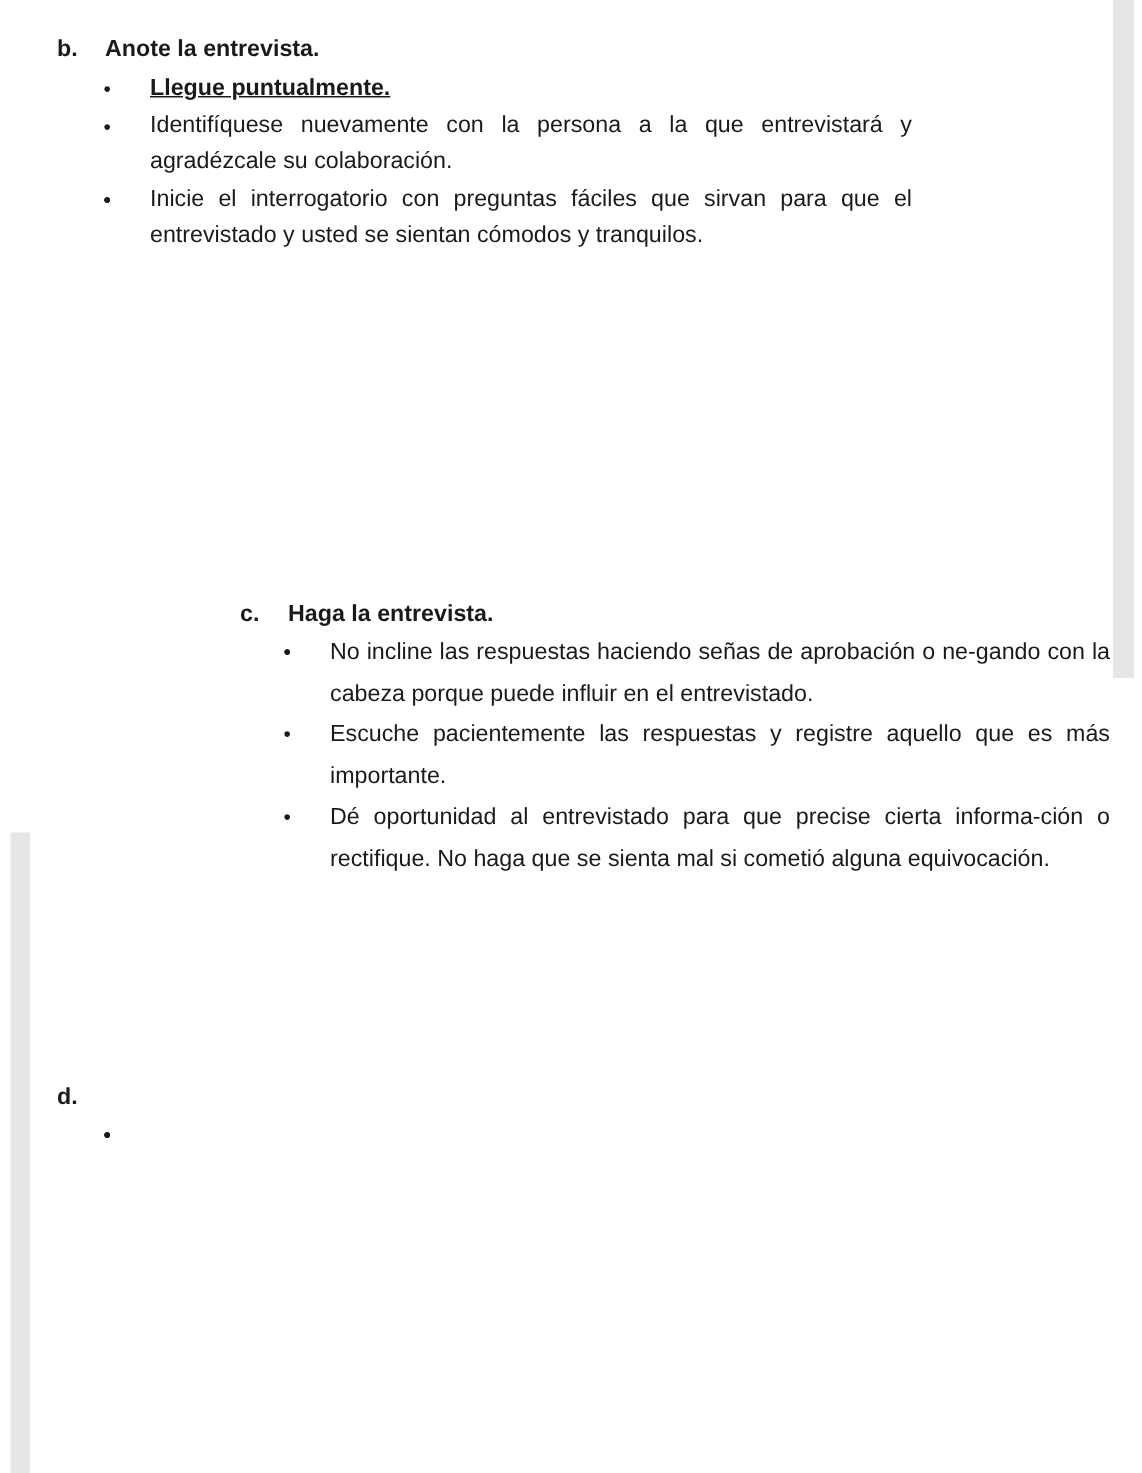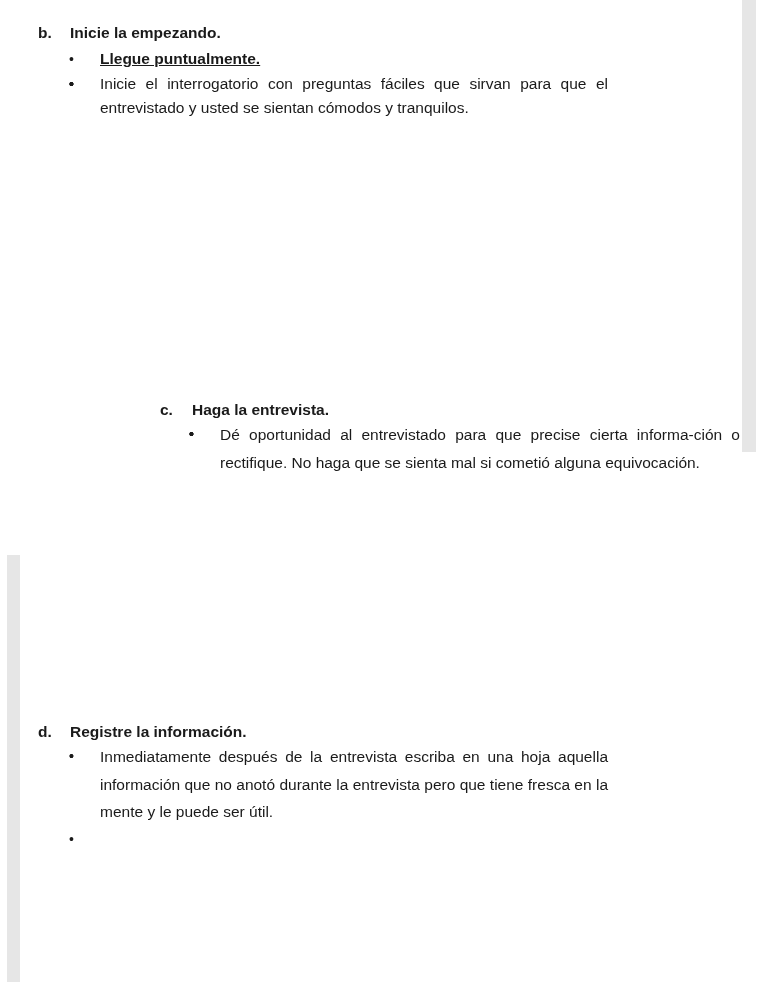--- a/index.html
+++ b/index.html
@@ -35,29 +35,30 @@
 </style>
 </head>
 <body>
 
 <div class="bar bar-right"></div>
 <div class="bar bar-left"></div>
 
 <div class="section sec-b">
   <div class="heading">
     <span class="letter">b.</span>
-    <span>Inicie la empezando.</span>
+    <span>Anote la entrevista.</span>
   </div>
   <ul class="items">
     <li class="bold">
         <span class="bullet">•</span>
         <span class="text">Llegue puntualmente.</span>
       </li>
     <li>
         <span class="bullet">•</span>
+        <span class="text">Identifíquese nuevamente con la persona a la que entrevistará y agradézcale su colaboración.</span>
       </li>
     <li>
         <span class="bullet">•</span>
       </li>
     <li>
         <span class="bullet">•</span>
       </li>
     <li>
         <span class="bullet">•</span>
         <span class="text">Inicie el interrogatorio con preguntas fáciles que sirvan para que el entrevistado y usted se sientan cómodos y tranquilos.</span>
@@ -69,41 +70,41 @@
   <div class="heading">
     <span class="letter">c.</span>
     <span>Haga la entrevista.</span>
   </div>
   <ul class="items">
     <li>
         <span class="bullet">•</span>
       </li>
     <li>
         <span class="bullet">•</span>
+        <span class="text">No incline las respuestas haciendo señas de aprobación o ne-gando con la cabeza porque puede influir en el entrevistado.</span>
       </li>
     <li>
         <span class="bullet">•</span>
+        <span class="text">Escuche pacientemente las respuestas y registre aquello que es más importante.</span>
       </li>
     <li>
         <span class="bullet">•</span>
         <span class="text">Dé oportunidad al entrevistado para que precise cierta informa-ción o rectifique.  No haga que se sienta mal si cometió alguna equivocación.</span>
       </li>
   </ul>
 </div>
 
 <div class="section sec-d">
   <div class="heading">
     <span class="letter">d.</span>
-    <span>Registre la información.</span>
   </div>
   <ul class="items">
     <li>
         <span class="bullet">•</span>
       </li>
     <li>
         <span class="bullet">•</span>
-        <span class="text">Inmediatamente después de la entrevista escriba en una hoja aquella información que no anotó durante la entrevista pero que tiene fresca en la mente y le puede ser útil.</span>
       </li>
     <li>
         <span class="bullet">•</span>
       </li>
   </ul>
 </div>
 
 </body></html>

